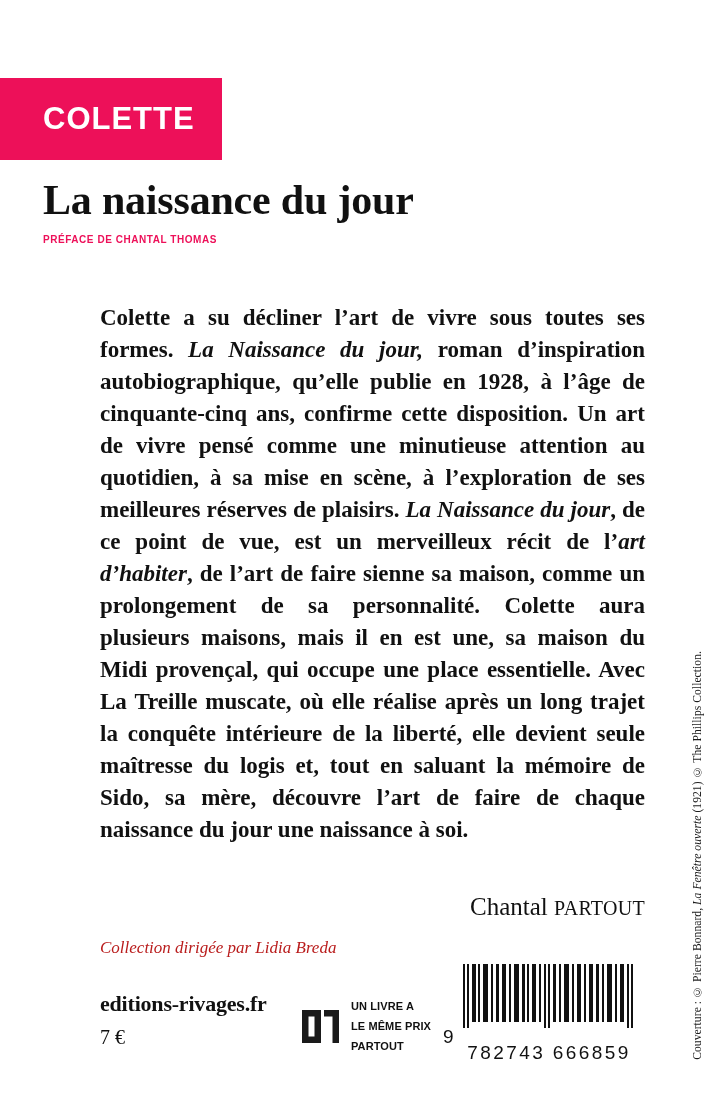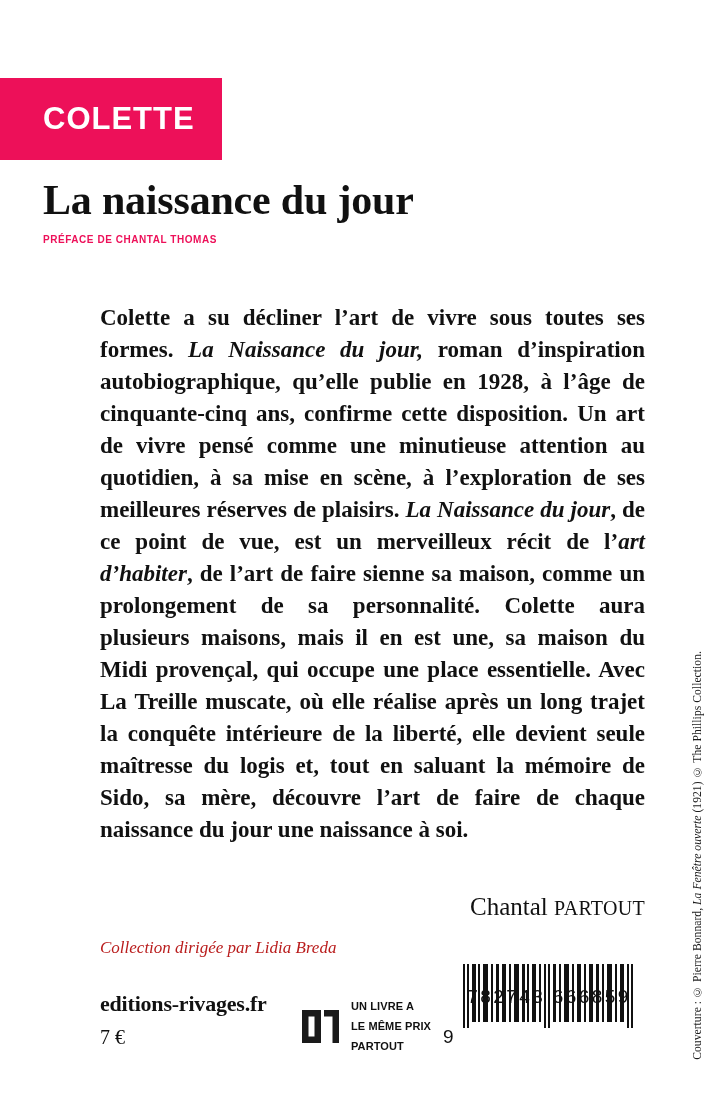--- a/index.html
+++ b/index.html
@@ -163,21 +163,21 @@
     position: absolute;
     left: 443px;
     top: 1026px;
     font-family: "Liberation Sans", sans-serif;
     font-size: 19px;
     color: #111111;
   }
   .barcode-digits {
     position: absolute;
     left: 463px;
-    top: 986px;
+    top: 1042px;
     width: 172px;
     text-align: center;
     font-family: "Liberation Sans", sans-serif;
     font-size: 19px;
     letter-spacing: 2.4px;
     color: #111111;
   }
 
   
   .cover-credit {

